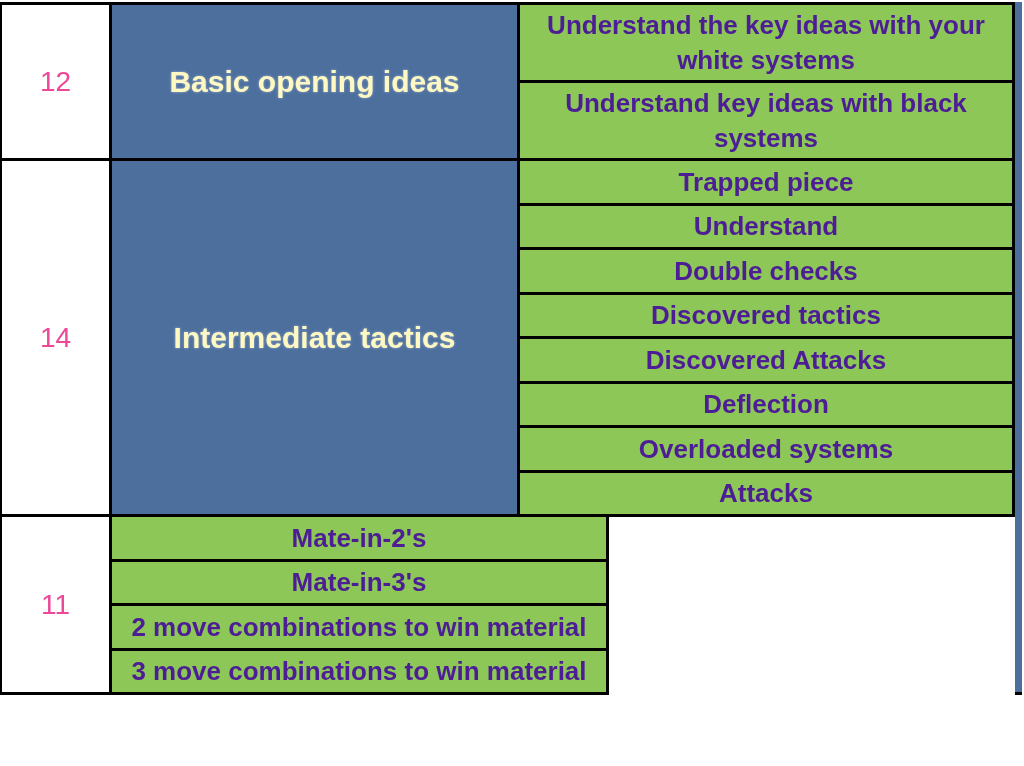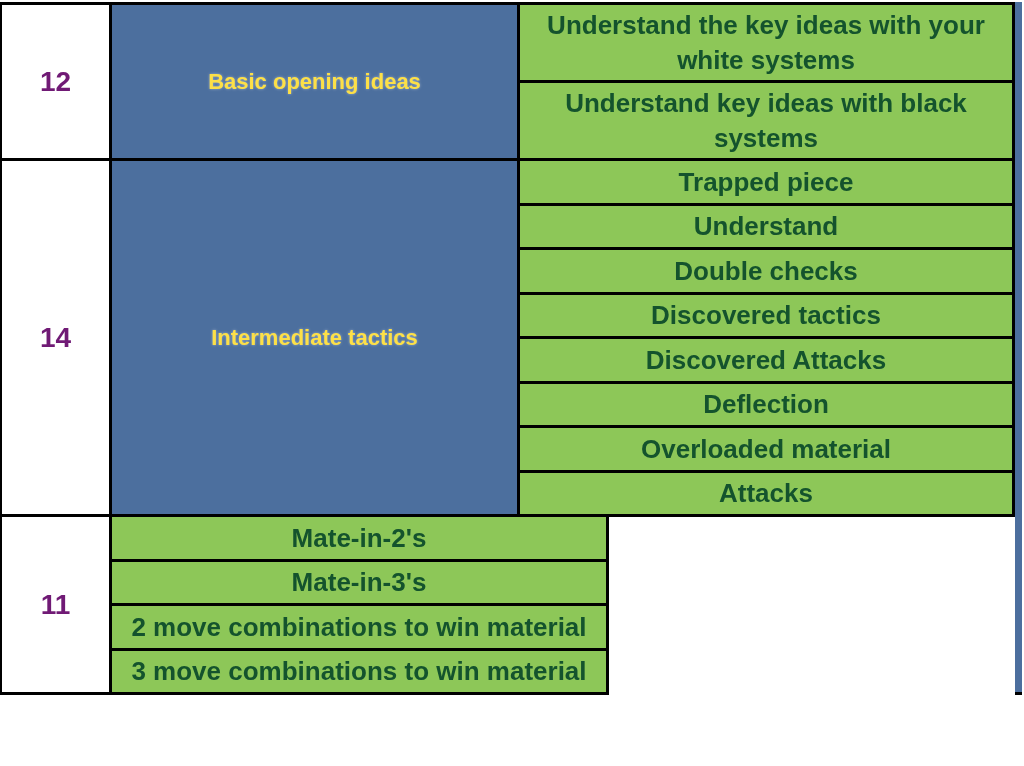--- a/index.html
+++ b/index.html
@@ -33,36 +33,36 @@
     width: 107px;
     min-width: 107px;
     background: #ffffff;
     border-right: 3px solid #000;
     border-bottom: 3px solid #000;
     box-sizing: content-box;
     display: flex;
     align-items: center;
     justify-content: center;
     font-size: 28px;
-    font-weight: bold;
-    color: #701a75;
+    font-weight: normal;
+    color: #ec4899;
   }
   .cat-cell {
     width: 405px;
     min-width: 405px;
     background: #4C6F9E;
     border-right: 3px solid #000;
     border-bottom: 3px solid #000;
     display: flex;
     align-items: center;
     justify-content: center;
     text-align: center;
-    font-size: 22px;
+    font-size: 30px;
     font-weight: bold;
-    color: #fde047;
+    color: #fef9c3;
     text-shadow: 0 0 3px rgba(255,255,255,0.45);
   }
   .items-col {
     display: flex;
     flex-direction: column;
     width: 497px;
   }
   .item-cell {
     background: #8DC758;
     border-right: 3px solid #000;
@@ -70,21 +70,21 @@
     box-sizing: border-box;
     min-height: 44.5px;
     padding: 3px 10px;
     display: flex;
     align-items: center;
     justify-content: center;
     text-align: center;
     font-size: 26px;
     font-weight: bold;
     line-height: 34.5px;
-    color: #14532d;
+    color: #4c1d95;
   }
   .item-cell:last-child {
     flex-grow: 1;
   }
   .next-col-sliver {
     width: 7px;
     background: #4C6F9E;
     border-bottom: 3px solid #000;
     box-sizing: border-box;
   }
@@ -107,21 +107,21 @@
     <div class="rowgroup">
       <div class="num-cell">14</div>
       <div class="cat-cell">Intermediate tactics</div>
       <div class="items-col">
         <div class="item-cell">Trapped piece</div>
         <div class="item-cell">Understand</div>
         <div class="item-cell">Double checks</div>
         <div class="item-cell">Discovered tactics</div>
         <div class="item-cell">Discovered Attacks</div>
         <div class="item-cell">Deflection</div>
-        <div class="item-cell">Overloaded material</div>
+        <div class="item-cell">Overloaded systems</div>
         <div class="item-cell">Attacks</div>
       </div>
     </div>
 
     <div class="rowgroup">
       <div class="num-cell">11</div>
       <div class="items-col">
         <div class="item-cell">Mate-in-2's</div>
         <div class="item-cell">Mate-in-3's</div>
         <div class="item-cell">2 move combinations to win material</div>

